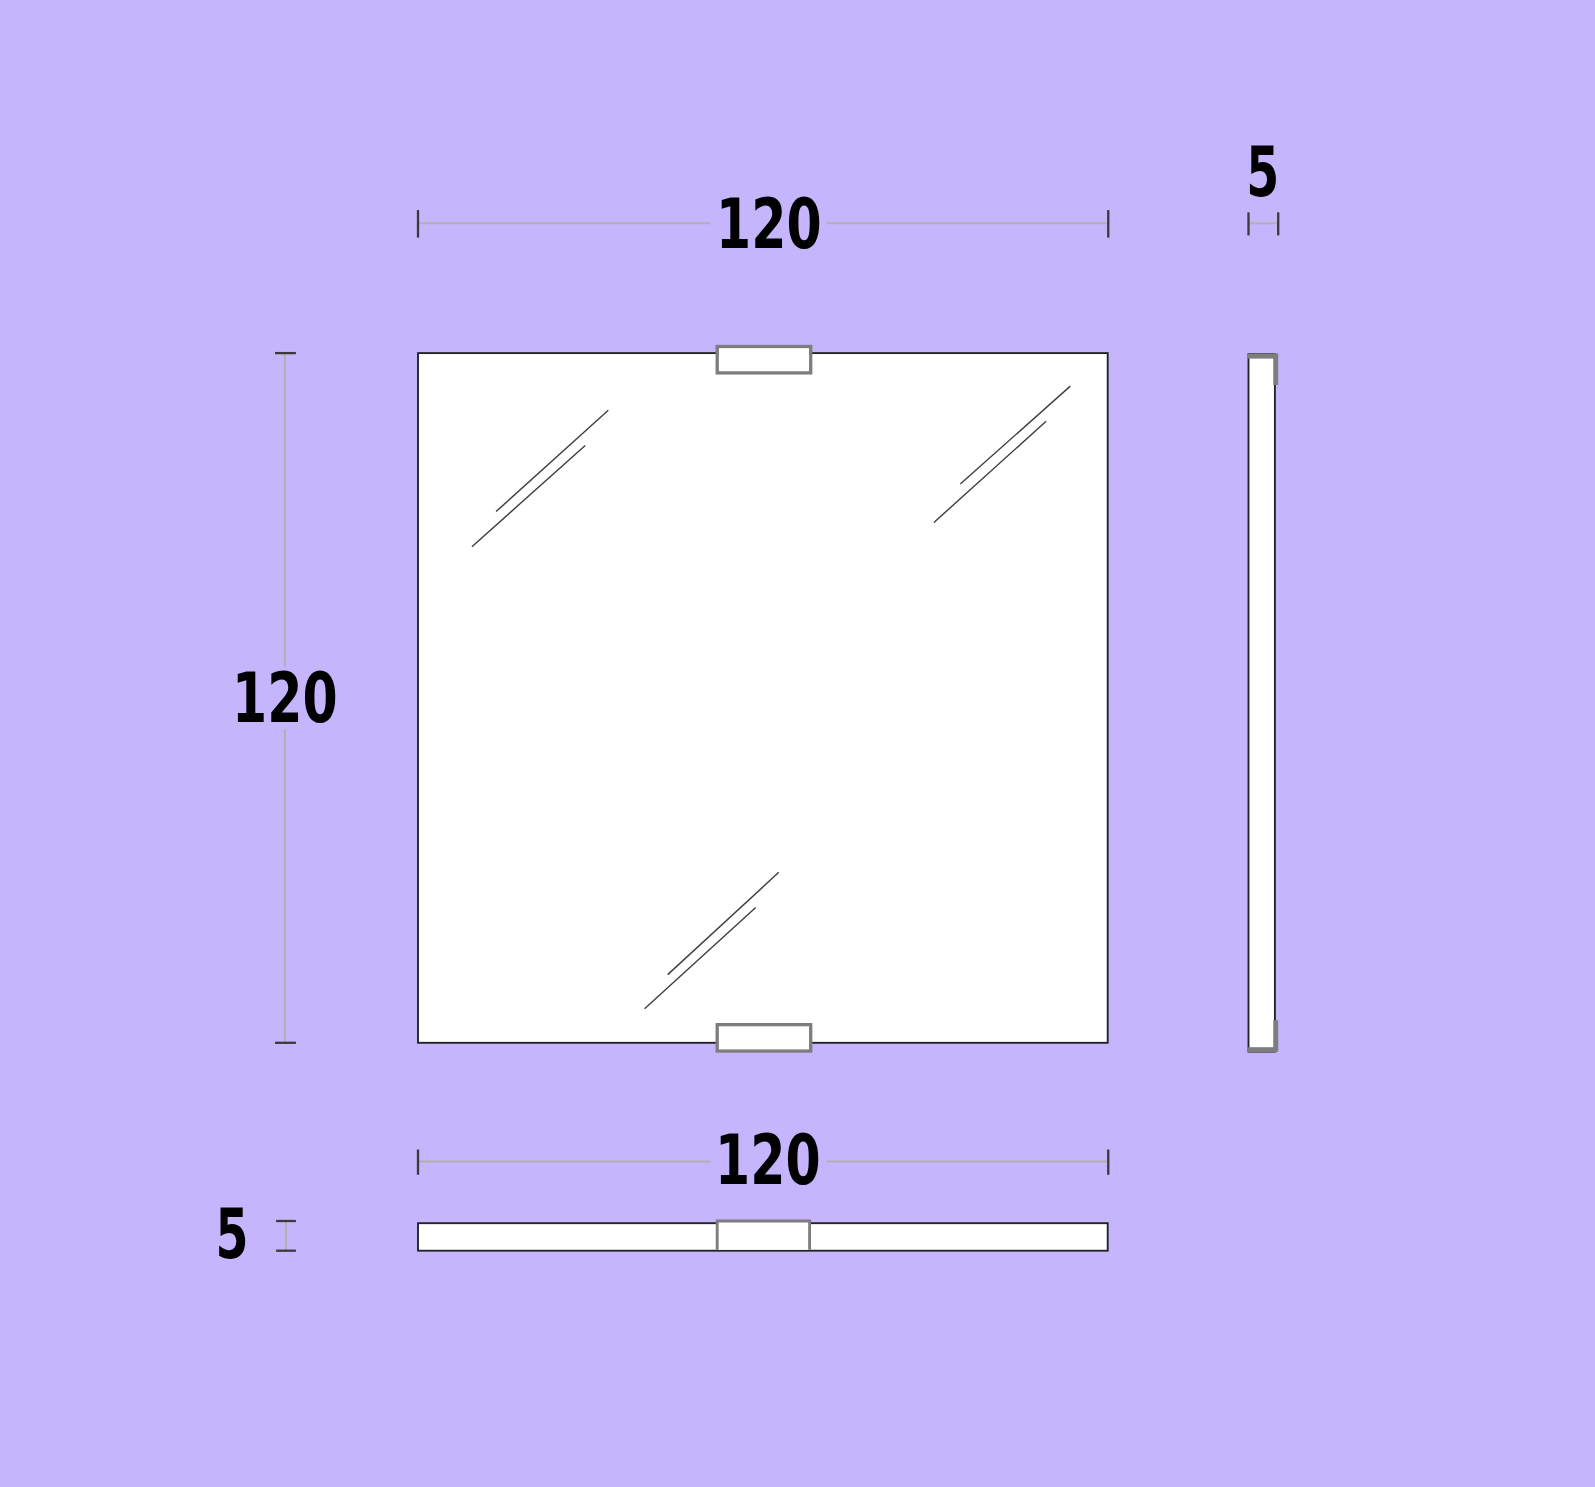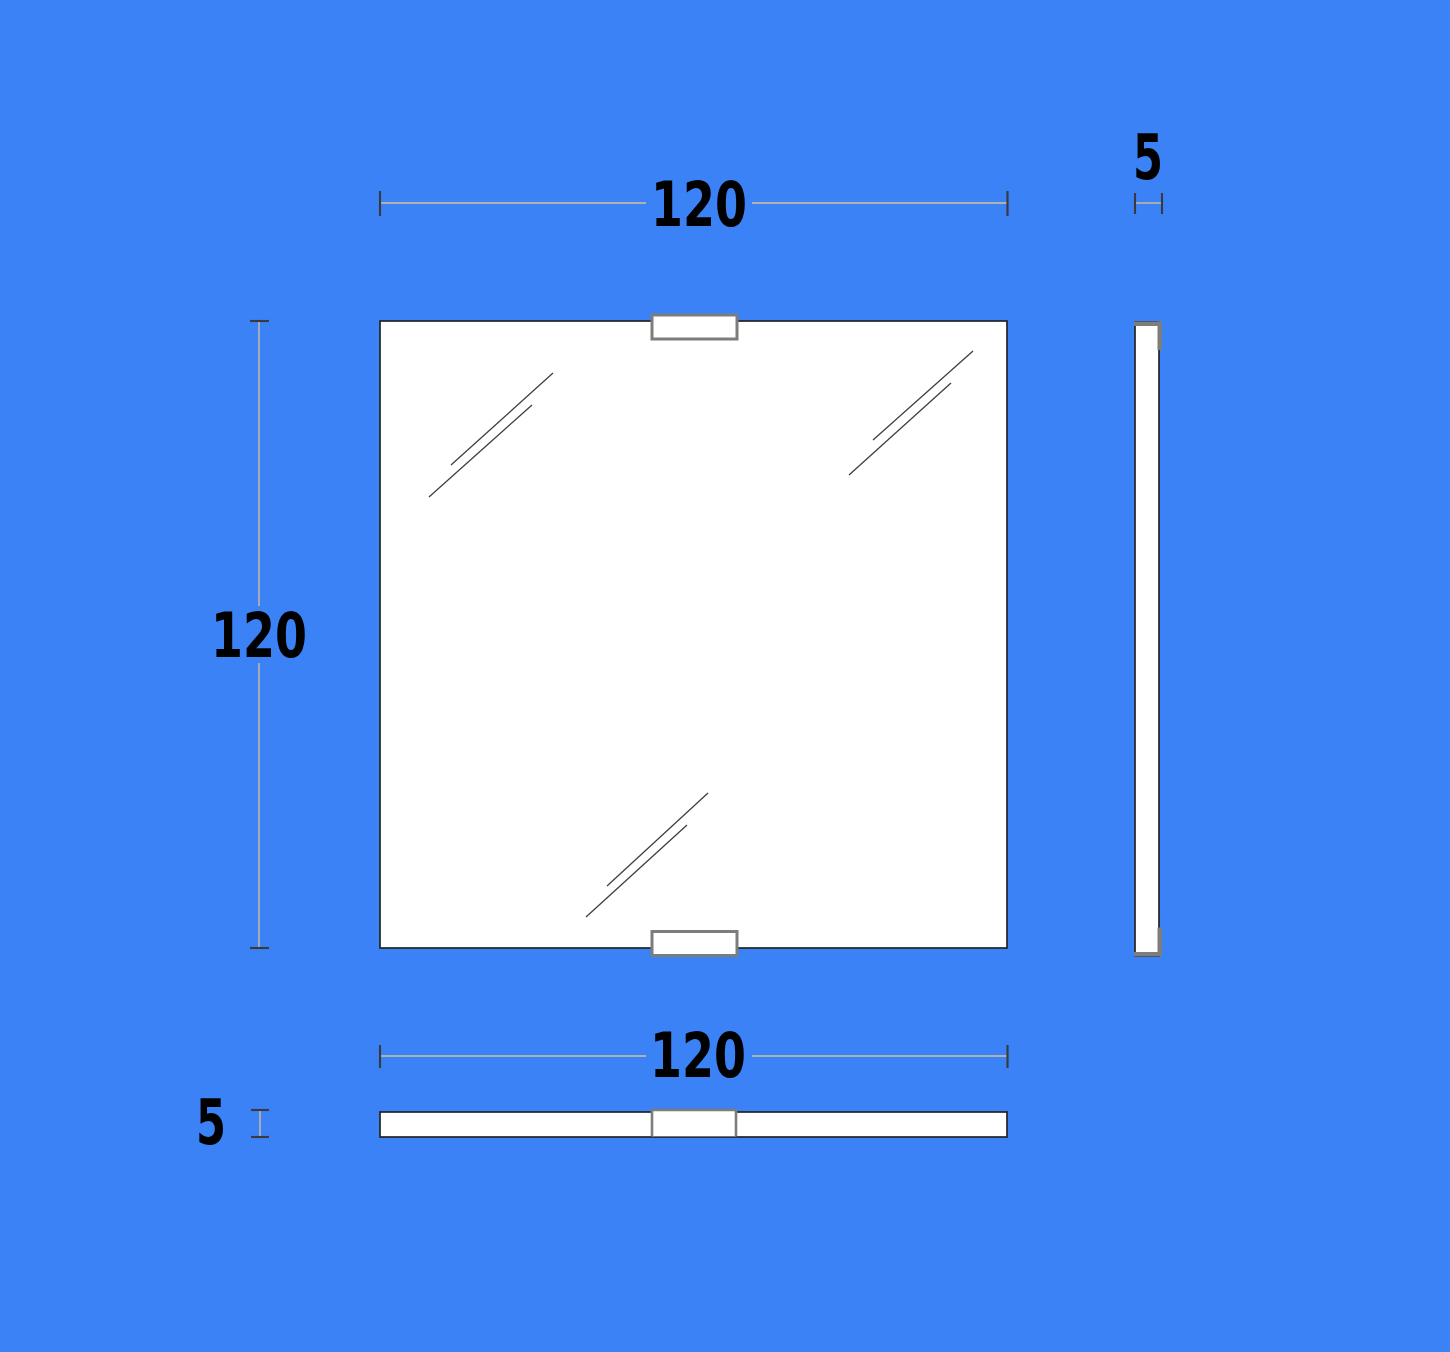--- a/index.html
+++ b/index.html
@@ -1,20 +1,20 @@
 <!DOCTYPE html>
 <html><head>
 <meta charset="utf-8">
 <style>
   html,body{margin:0;padding:0;background:#ffffff;}
   .canvas{
     position:relative;
     width:1450px;
     height:1352px;
-    background:#3b82f6;
+    background:#c4b5fd;
     font-family:"Liberation Sans", sans-serif;
     overflow:hidden;
   }
   svg{display:block;width:1450px;height:1352px;}
   .dim-line{stroke:#b0b0b0;stroke-width:1.8;fill:none;}
   .dim-tick{stroke:#3a3a3a;stroke-width:2.1;fill:none;}
   .outline{fill:#ffffff;stroke:#232323;stroke-width:1.7;}
   .clip{fill:#ffffff;stroke:#7d7d7d;stroke-width:3;}
   .clip-open{fill:#ffffff;stroke:#7d7d7d;stroke-width:2.6;}
   .clip-solid{fill:#7d7d7d;stroke:none;}

